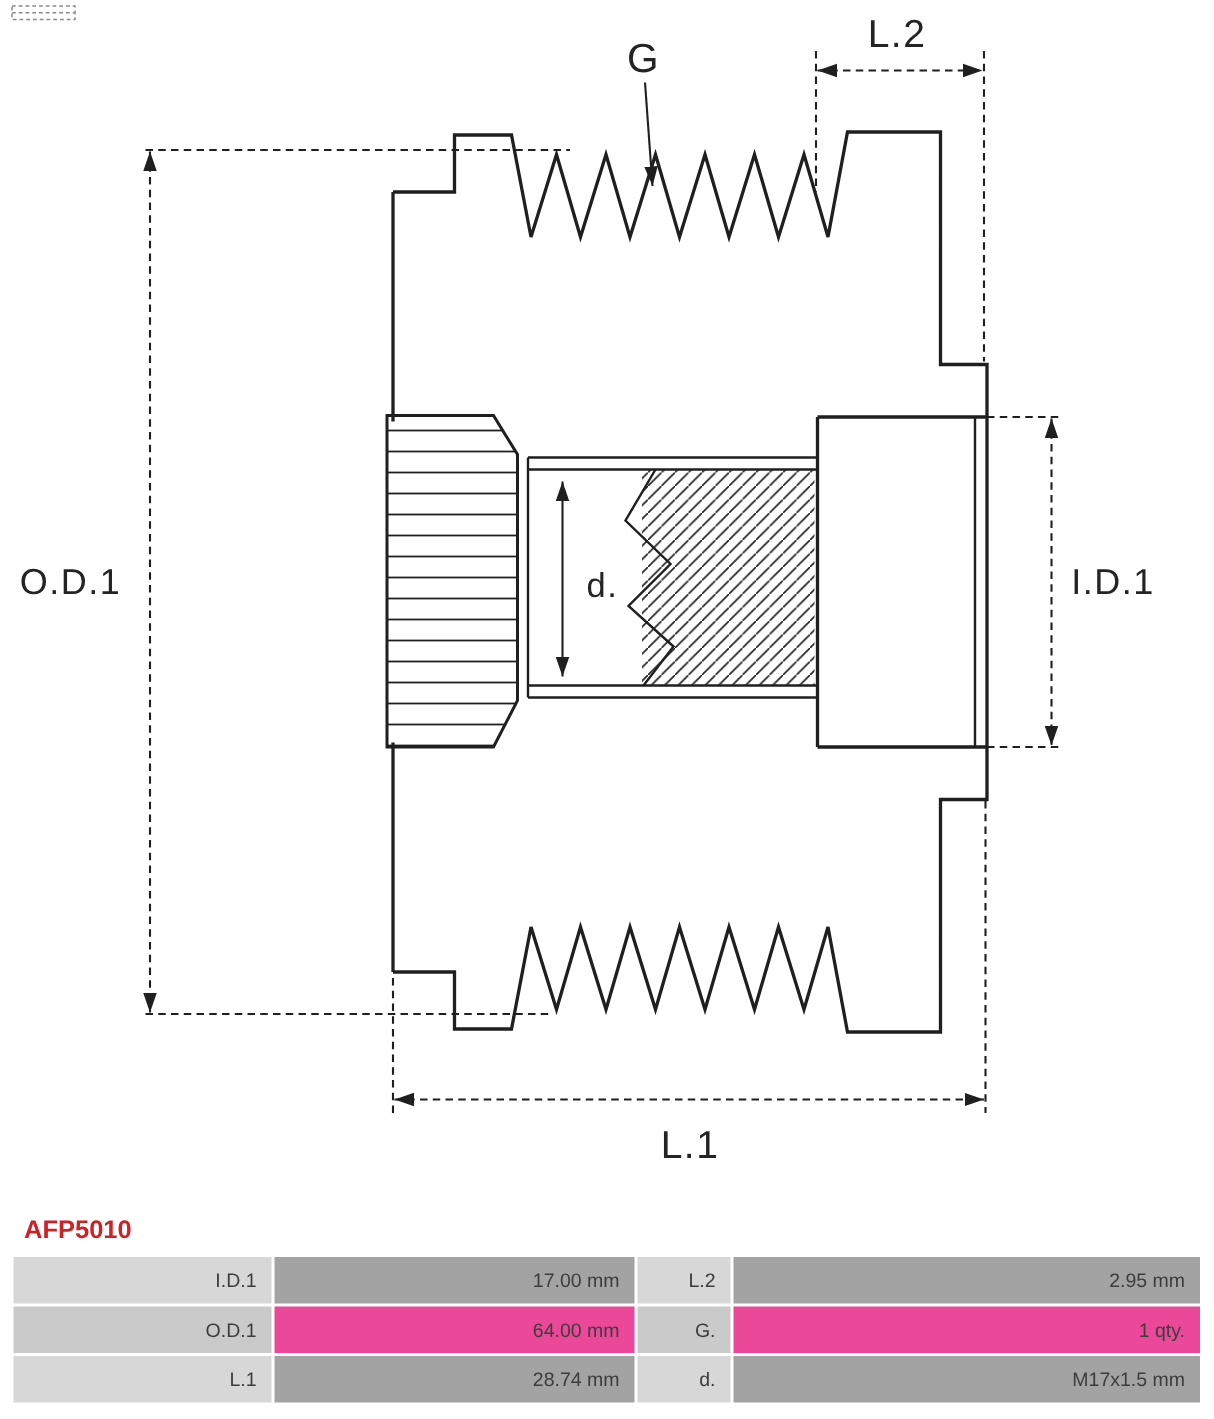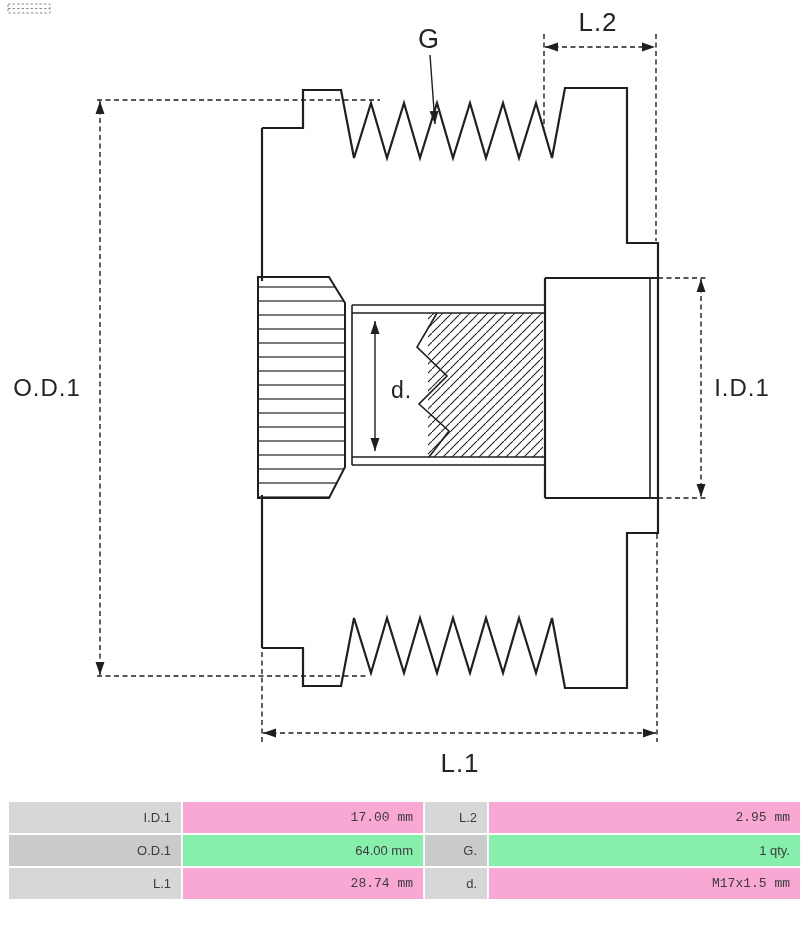--- a/index.html
+++ b/index.html
@@ -23,23 +23,23 @@
   table.spec {
     table-layout:fixed; width:795px; margin:0 7px;
     border-collapse:separate; border-spacing:2px;
     font-size:13px; color:#3d3d3d;
   }
   table.spec td {
     padding:8px 10px; text-align:right; box-sizing:border-box;
     overflow:hidden; white-space:nowrap;
   }
   tr.row-odd  td.lbl { background:#d7d7d7; }
-  tr.row-odd  td.val { background:#f9a8d4;font-family:Liberation Mono, monospace; }
+  tr.row-odd  td.val { background:#a3a3a3; }
   tr.row-even td.lbl { background:#cacaca; }
-  tr.row-even td.val { background:#86efac; }
+  tr.row-even td.val { background:#ec4899; }
 </style>
 </head>
 <body>
 
 <div class="page">
 
   <svg width="809" height="800" viewBox="0 0 809 800">
     <defs>
       <marker id="arr" markerWidth="14" markerHeight="10" refX="13" refY="5" orient="auto-start-reverse" markerUnits="userSpaceOnUse">
         <path d="M0,0.5 L13,5 L0,9.5 z" fill="#1f1f1f"></path>
@@ -123,20 +123,21 @@
       <line class="dim-solid" x1="375" y1="321" x2="375" y2="451" marker-start="url(#arr)" marker-end="url(#arr)"></line>
       <text class="dlabel" x="391" y="398" font-size="23" text-anchor="start">d.</text>
     </g>
 
     <g>
       <line class="dim-solid" x1="430" y1="55" x2="435" y2="124" marker-end="url(#arr)"></line>
       <text class="dlabel" x="429" y="48" font-size="27" text-anchor="middle">G</text>
     </g>
   </svg>
 
+  <div class="product-code" style="color: rgb(204, 33, 39);">AFP5010</div>
 
   <table class="spec">
     <colgroup>
       <col style="width:172px">
         <col style="width:240px">
         <col style="width:62px">
         <col>
     </colgroup>
     <tbody>
       <tr class="row-odd">

